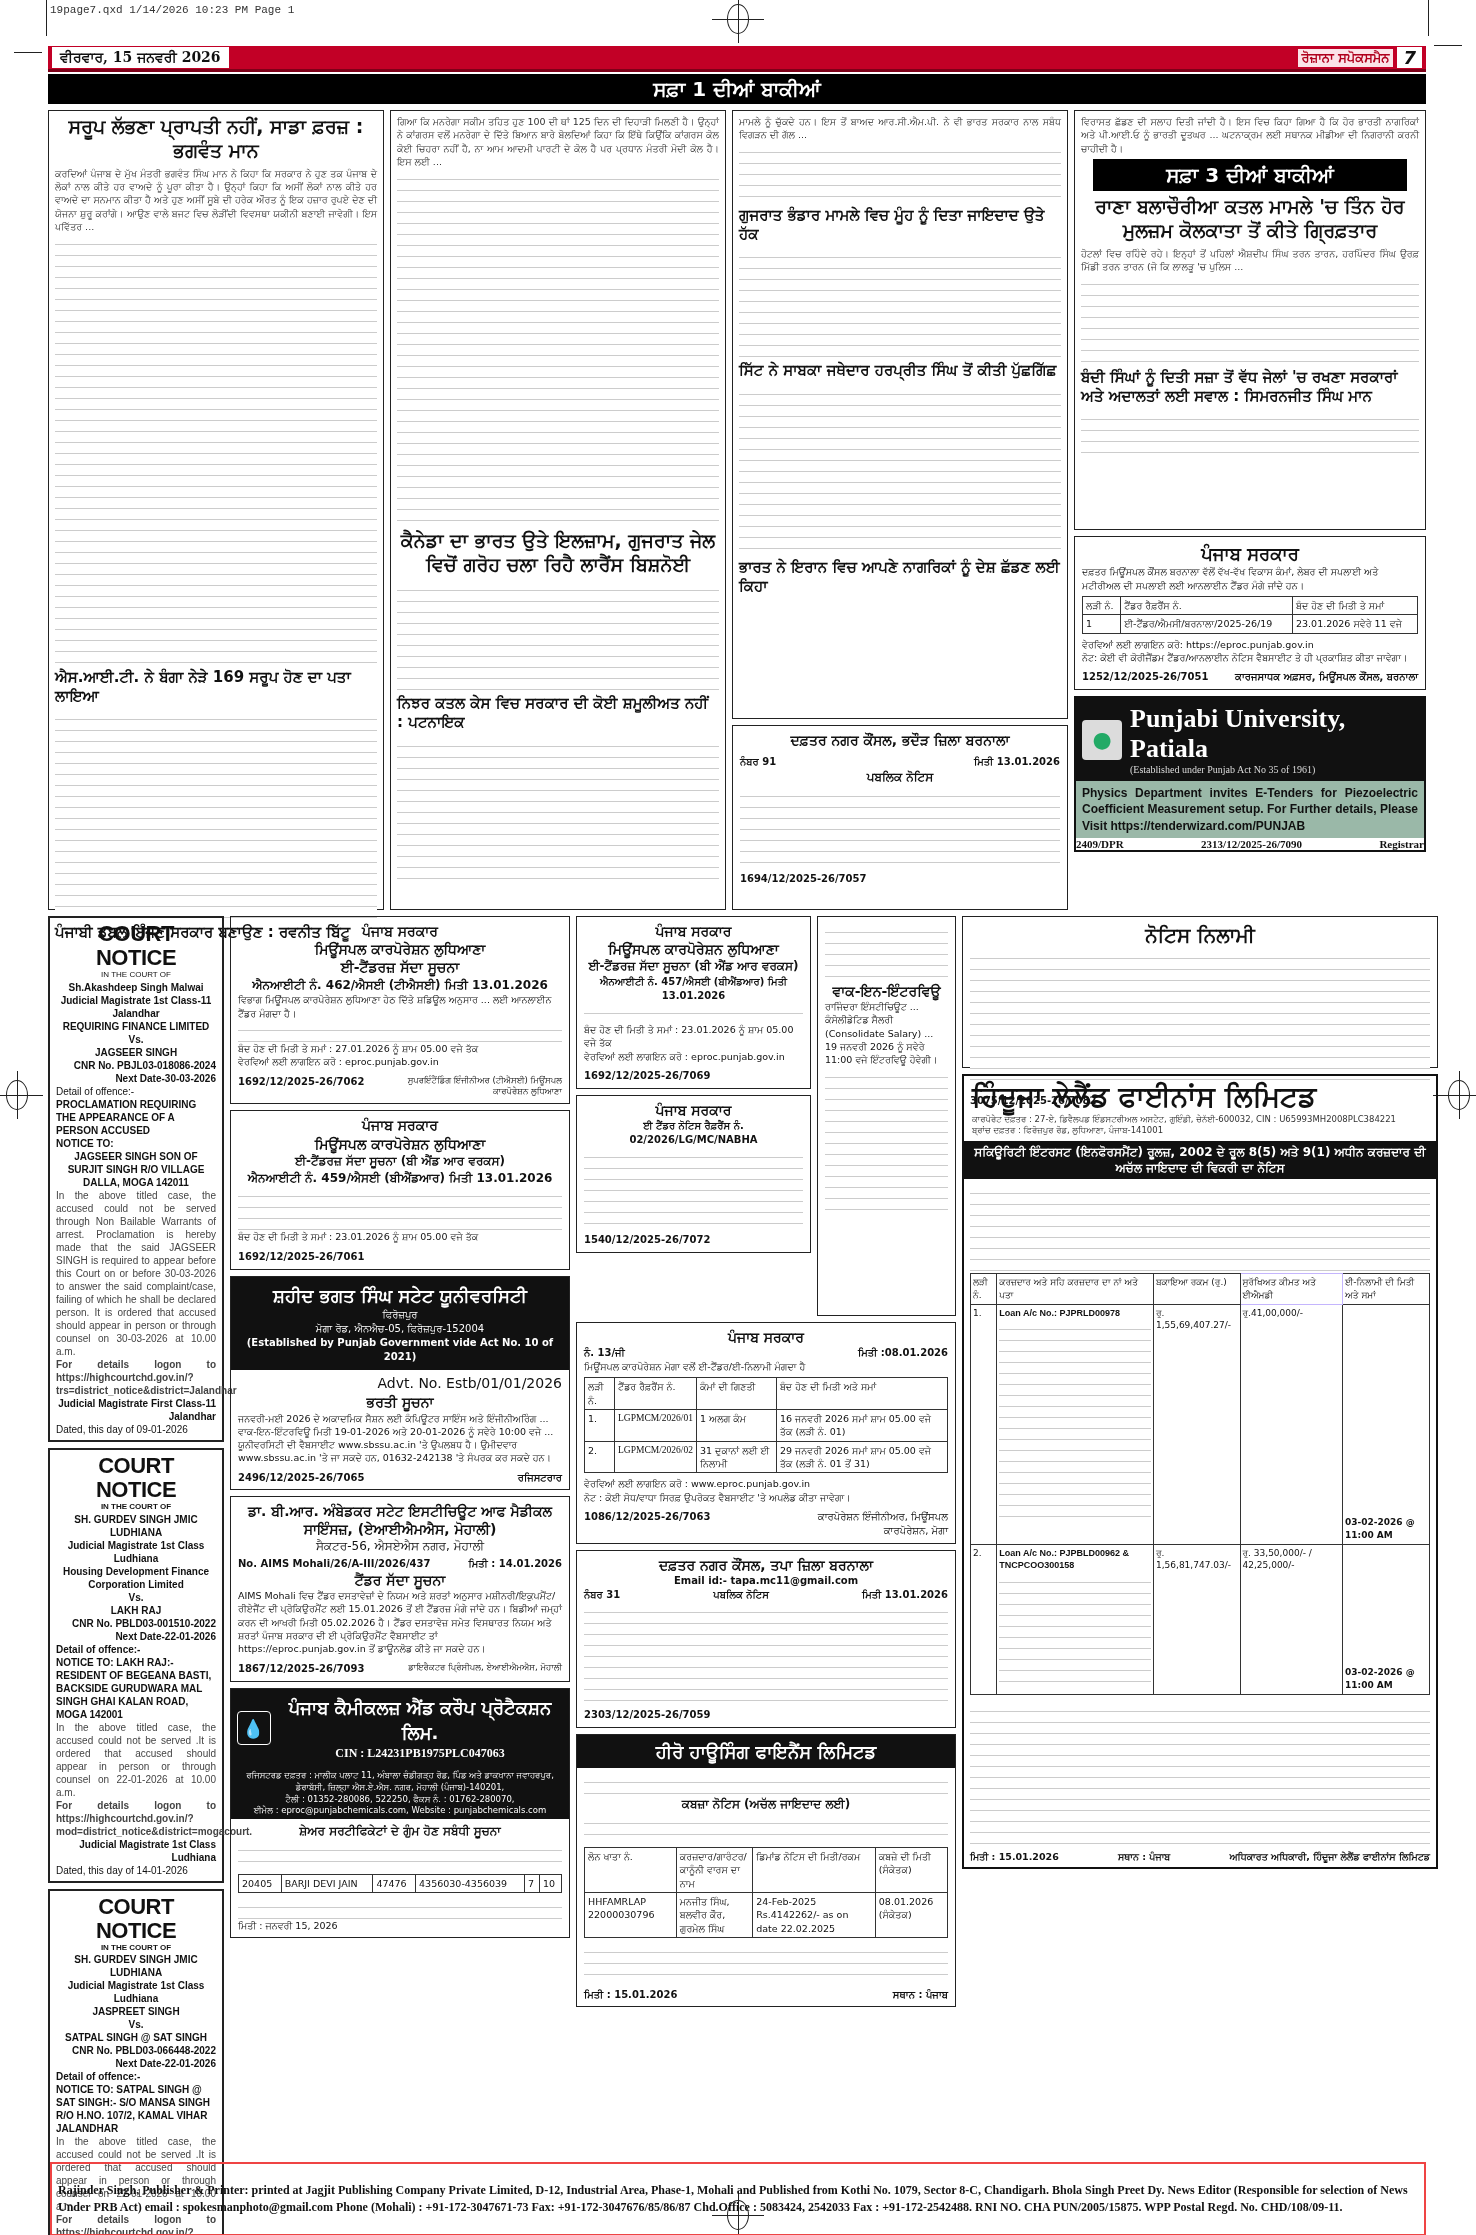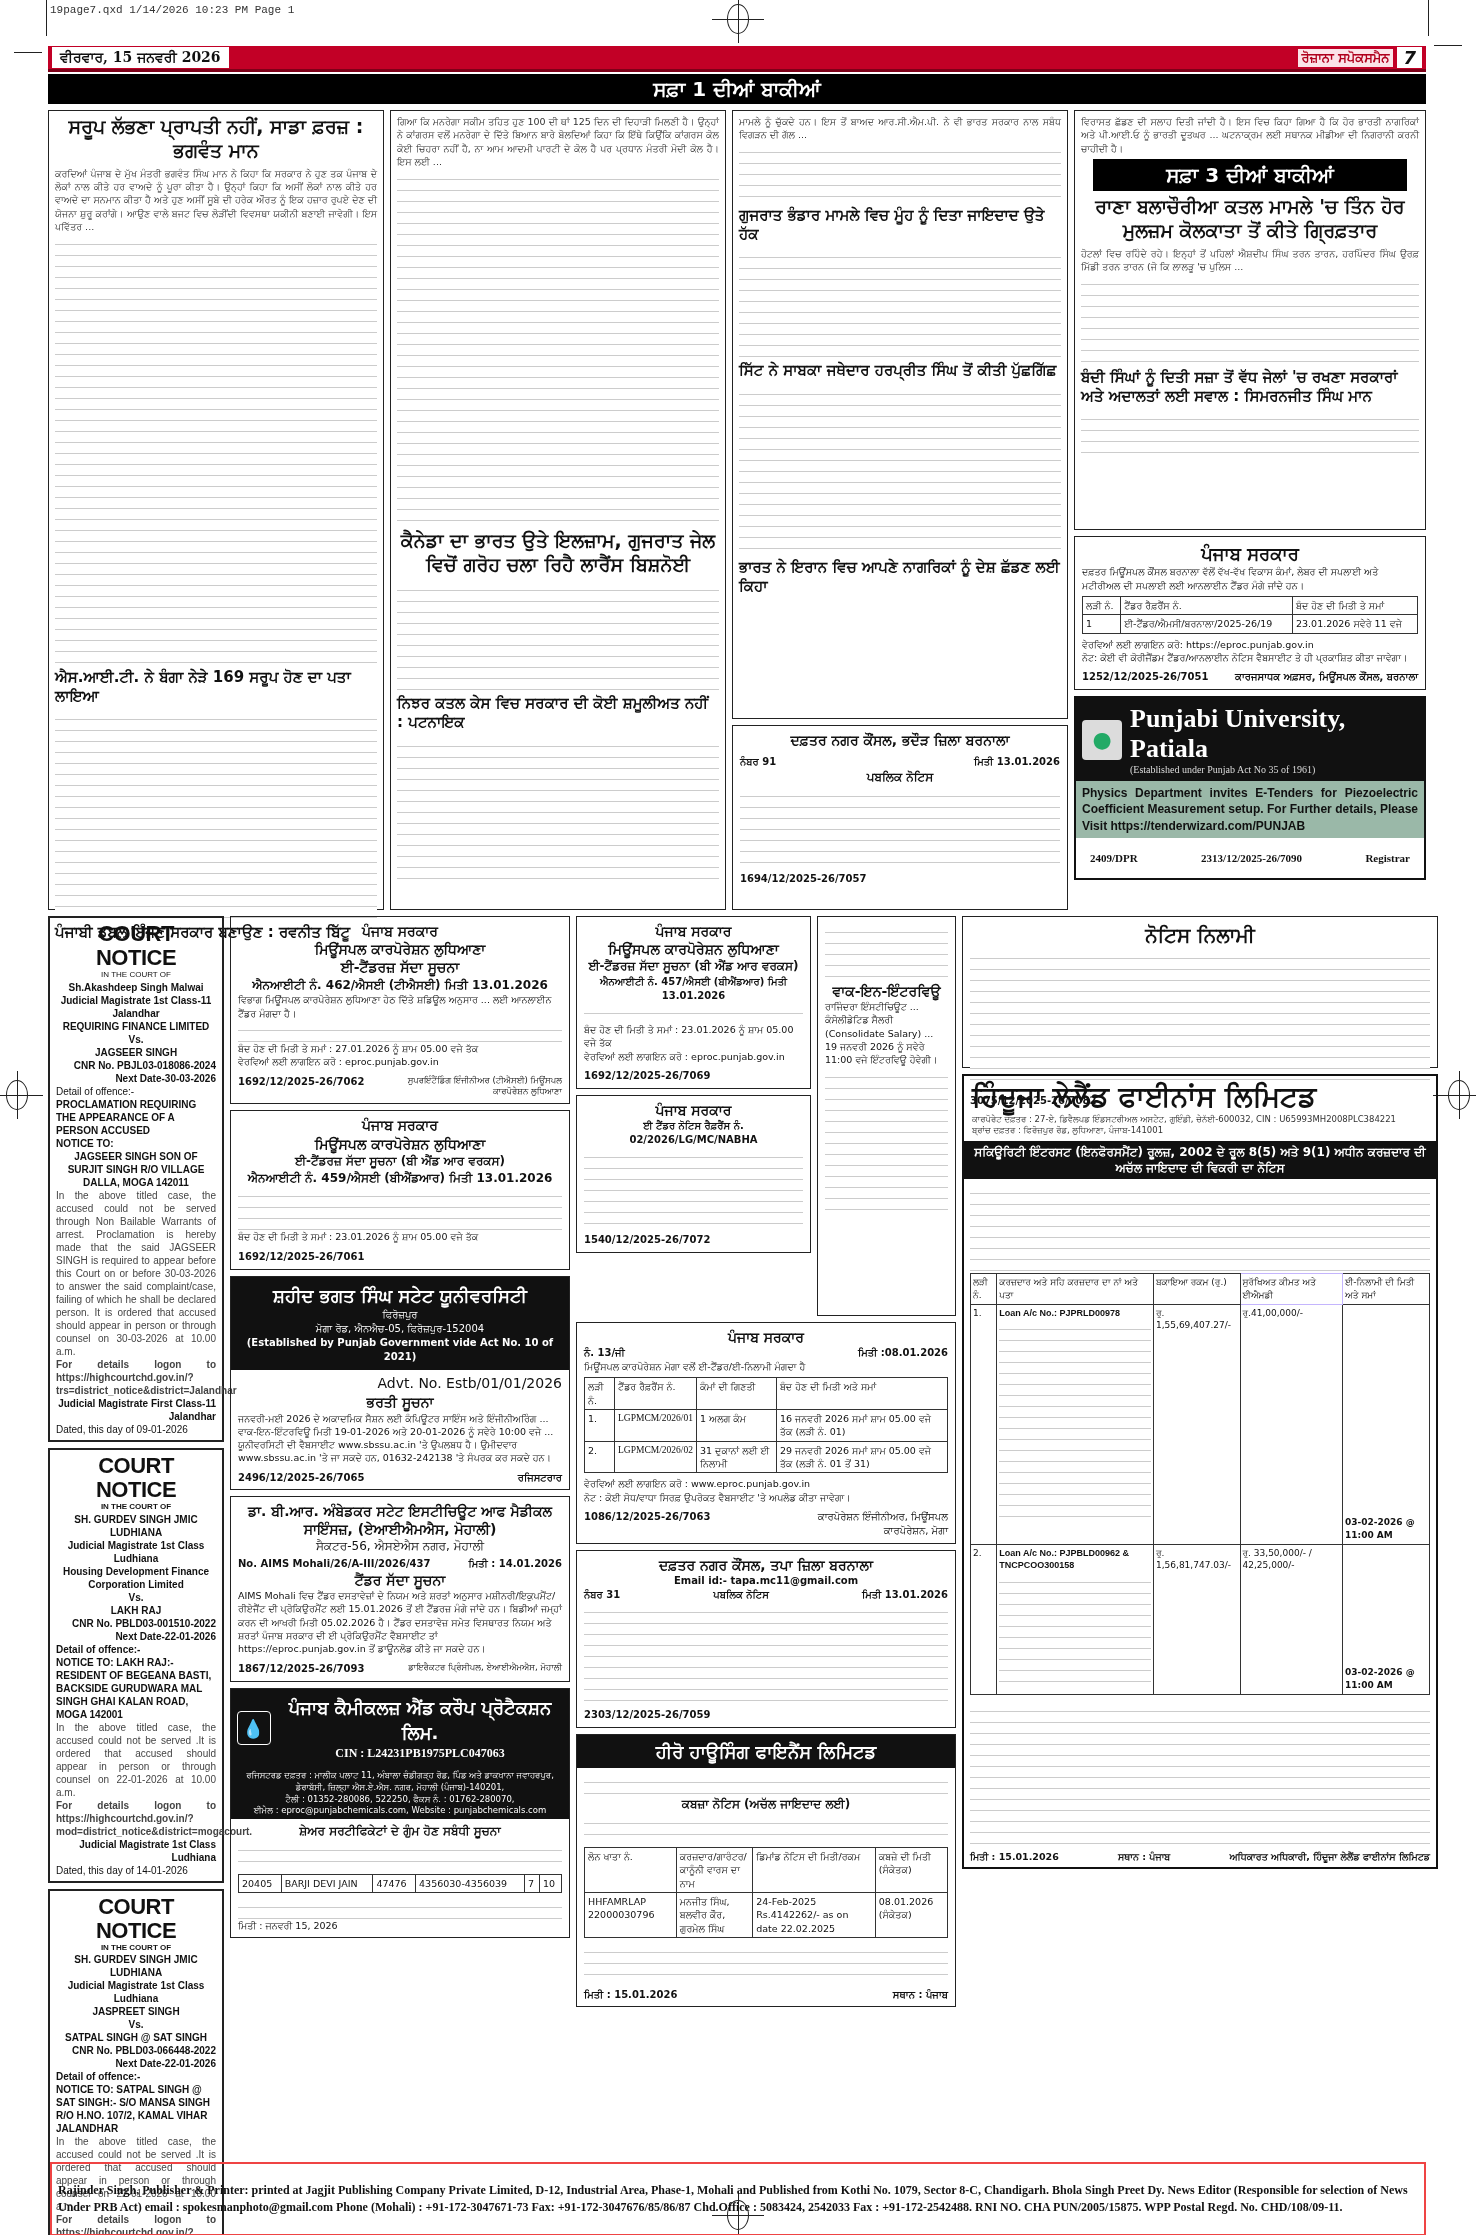--- a/index.html
+++ b/index.html
@@ -168,21 +168,21 @@
       </div>
       <div style="border:2px solid #111">
         <div class="pu-banner">
           <div class="pu-logo">●</div>
           <div>
             <div class="pu-title">Punjabi University, Patiala</div>
             <div class="pu-sub">(Established under Punjab Act No 35 of 1961)</div>
           </div>
         </div>
         <div class="pu-body">Physics Department invites E-Tenders for Piezoelectric Coefficient Measurement setup. For Further details, Please Visit https://tenderwizard.com/PUNJAB</div>
-        <div class="meta" style="display:flex;justify-content:space-between;padding:14px;font-family:'Liberation Serif',serif;font-size:11px;font-weight:bold">
+        <div class="meta" style="display:flex;justify-content:space-between;padding:0;font-family:'Liberation Serif',serif;font-size:11px;font-weight:bold">
           <span>2409/DPR</span>
           <span>2313/12/2025-26/7090</span>
           <span>Registrar</span>
         </div>
       </div>
     </div>
   </div>
 
   <div class="lower">
 

